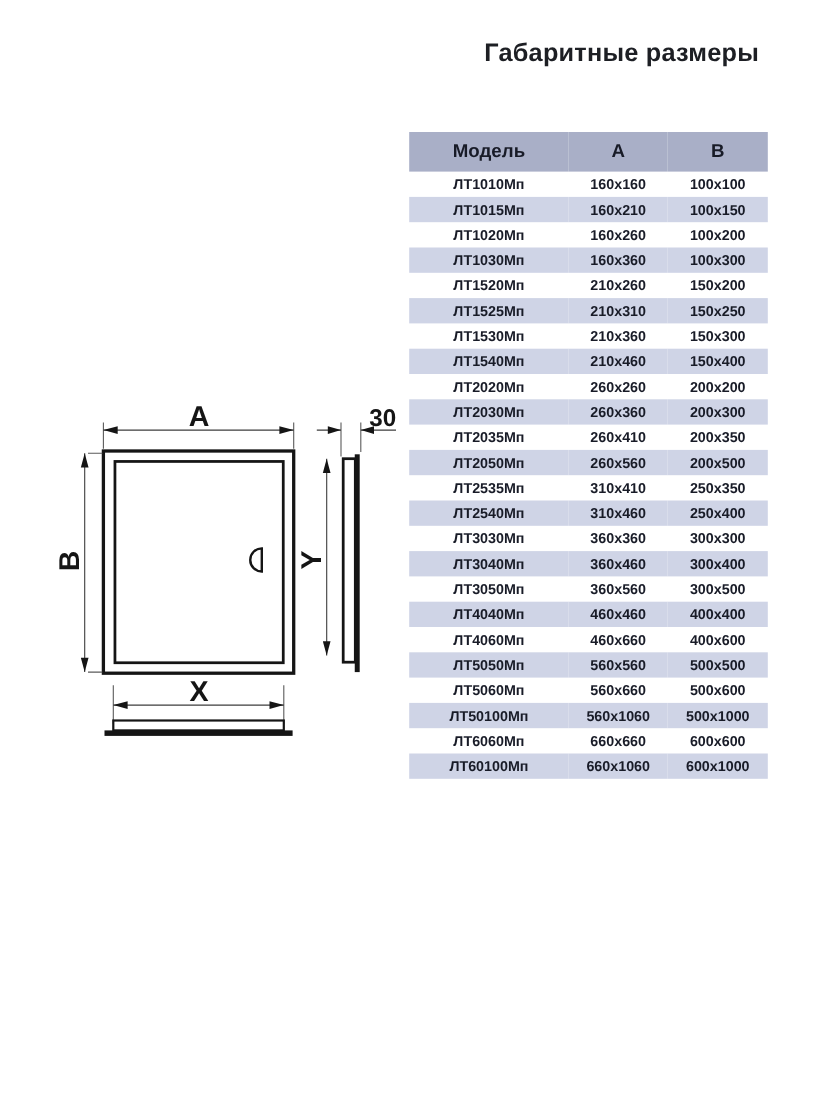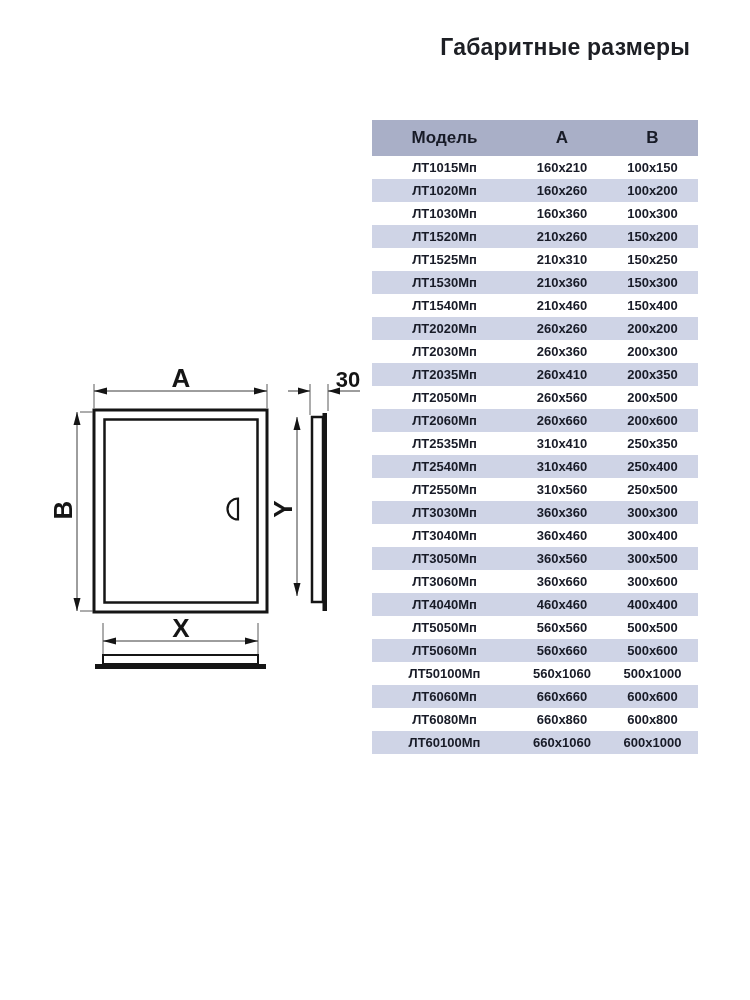--- a/index.html
+++ b/index.html
@@ -102,20 +102,25 @@
       </colgroup>
     <thead>
       <tr>
         <th>Модель</th>
         <th>А</th>
         <th>В</th>
       </tr>
     </thead>
     <tbody>
         <tr>
+          <td>ЛТ1010Мп</td>
+          <td>160x160</td>
+          <td>100x100</td>
+        </tr>
+        <tr>
           <td>ЛТ1015Мп</td>
           <td>160x210</td>
           <td>100x150</td>
         </tr>
         <tr>
           <td>ЛТ1020Мп</td>
           <td>160x260</td>
           <td>100x200</td>
         </tr>
         <tr>
@@ -157,90 +162,75 @@
           <td>ЛТ2035Мп</td>
           <td>260x410</td>
           <td>200x350</td>
         </tr>
         <tr>
           <td>ЛТ2050Мп</td>
           <td>260x560</td>
           <td>200x500</td>
         </tr>
         <tr>
-          <td>ЛТ2060Мп</td>
-          <td>260x660</td>
-          <td>200x600</td>
-        </tr>
-        <tr>
           <td>ЛТ2535Мп</td>
           <td>310x410</td>
           <td>250x350</td>
         </tr>
         <tr>
           <td>ЛТ2540Мп</td>
           <td>310x460</td>
           <td>250x400</td>
         </tr>
         <tr>
-          <td>ЛТ2550Мп</td>
-          <td>310x560</td>
-          <td>250x500</td>
-        </tr>
-        <tr>
           <td>ЛТ3030Мп</td>
           <td>360x360</td>
           <td>300x300</td>
         </tr>
         <tr>
           <td>ЛТ3040Мп</td>
           <td>360x460</td>
           <td>300x400</td>
         </tr>
         <tr>
           <td>ЛТ3050Мп</td>
           <td>360x560</td>
           <td>300x500</td>
         </tr>
         <tr>
-          <td>ЛТ3060Мп</td>
-          <td>360x660</td>
-          <td>300x600</td>
-        </tr>
-        <tr>
           <td>ЛТ4040Мп</td>
           <td>460x460</td>
           <td>400x400</td>
         </tr>
         <tr>
+          <td>ЛТ4060Мп</td>
+          <td>460x660</td>
+          <td>400x600</td>
+        </tr>
+        <tr>
           <td>ЛТ5050Мп</td>
           <td>560x560</td>
           <td>500x500</td>
         </tr>
         <tr>
           <td>ЛТ5060Мп</td>
           <td>560x660</td>
           <td>500x600</td>
         </tr>
         <tr>
           <td>ЛТ50100Мп</td>
           <td>560x1060</td>
           <td>500x1000</td>
         </tr>
         <tr>
           <td>ЛТ6060Мп</td>
           <td>660x660</td>
           <td>600x600</td>
         </tr>
         <tr>
-          <td>ЛТ6080Мп</td>
-          <td>660x860</td>
-          <td>600x800</td>
-        </tr>
-        <tr>
           <td>ЛТ60100Мп</td>
           <td>660x1060</td>
           <td>600x1000</td>
         </tr>
       </tbody>
   </table>
 
 </div>
 
 </body></html>

